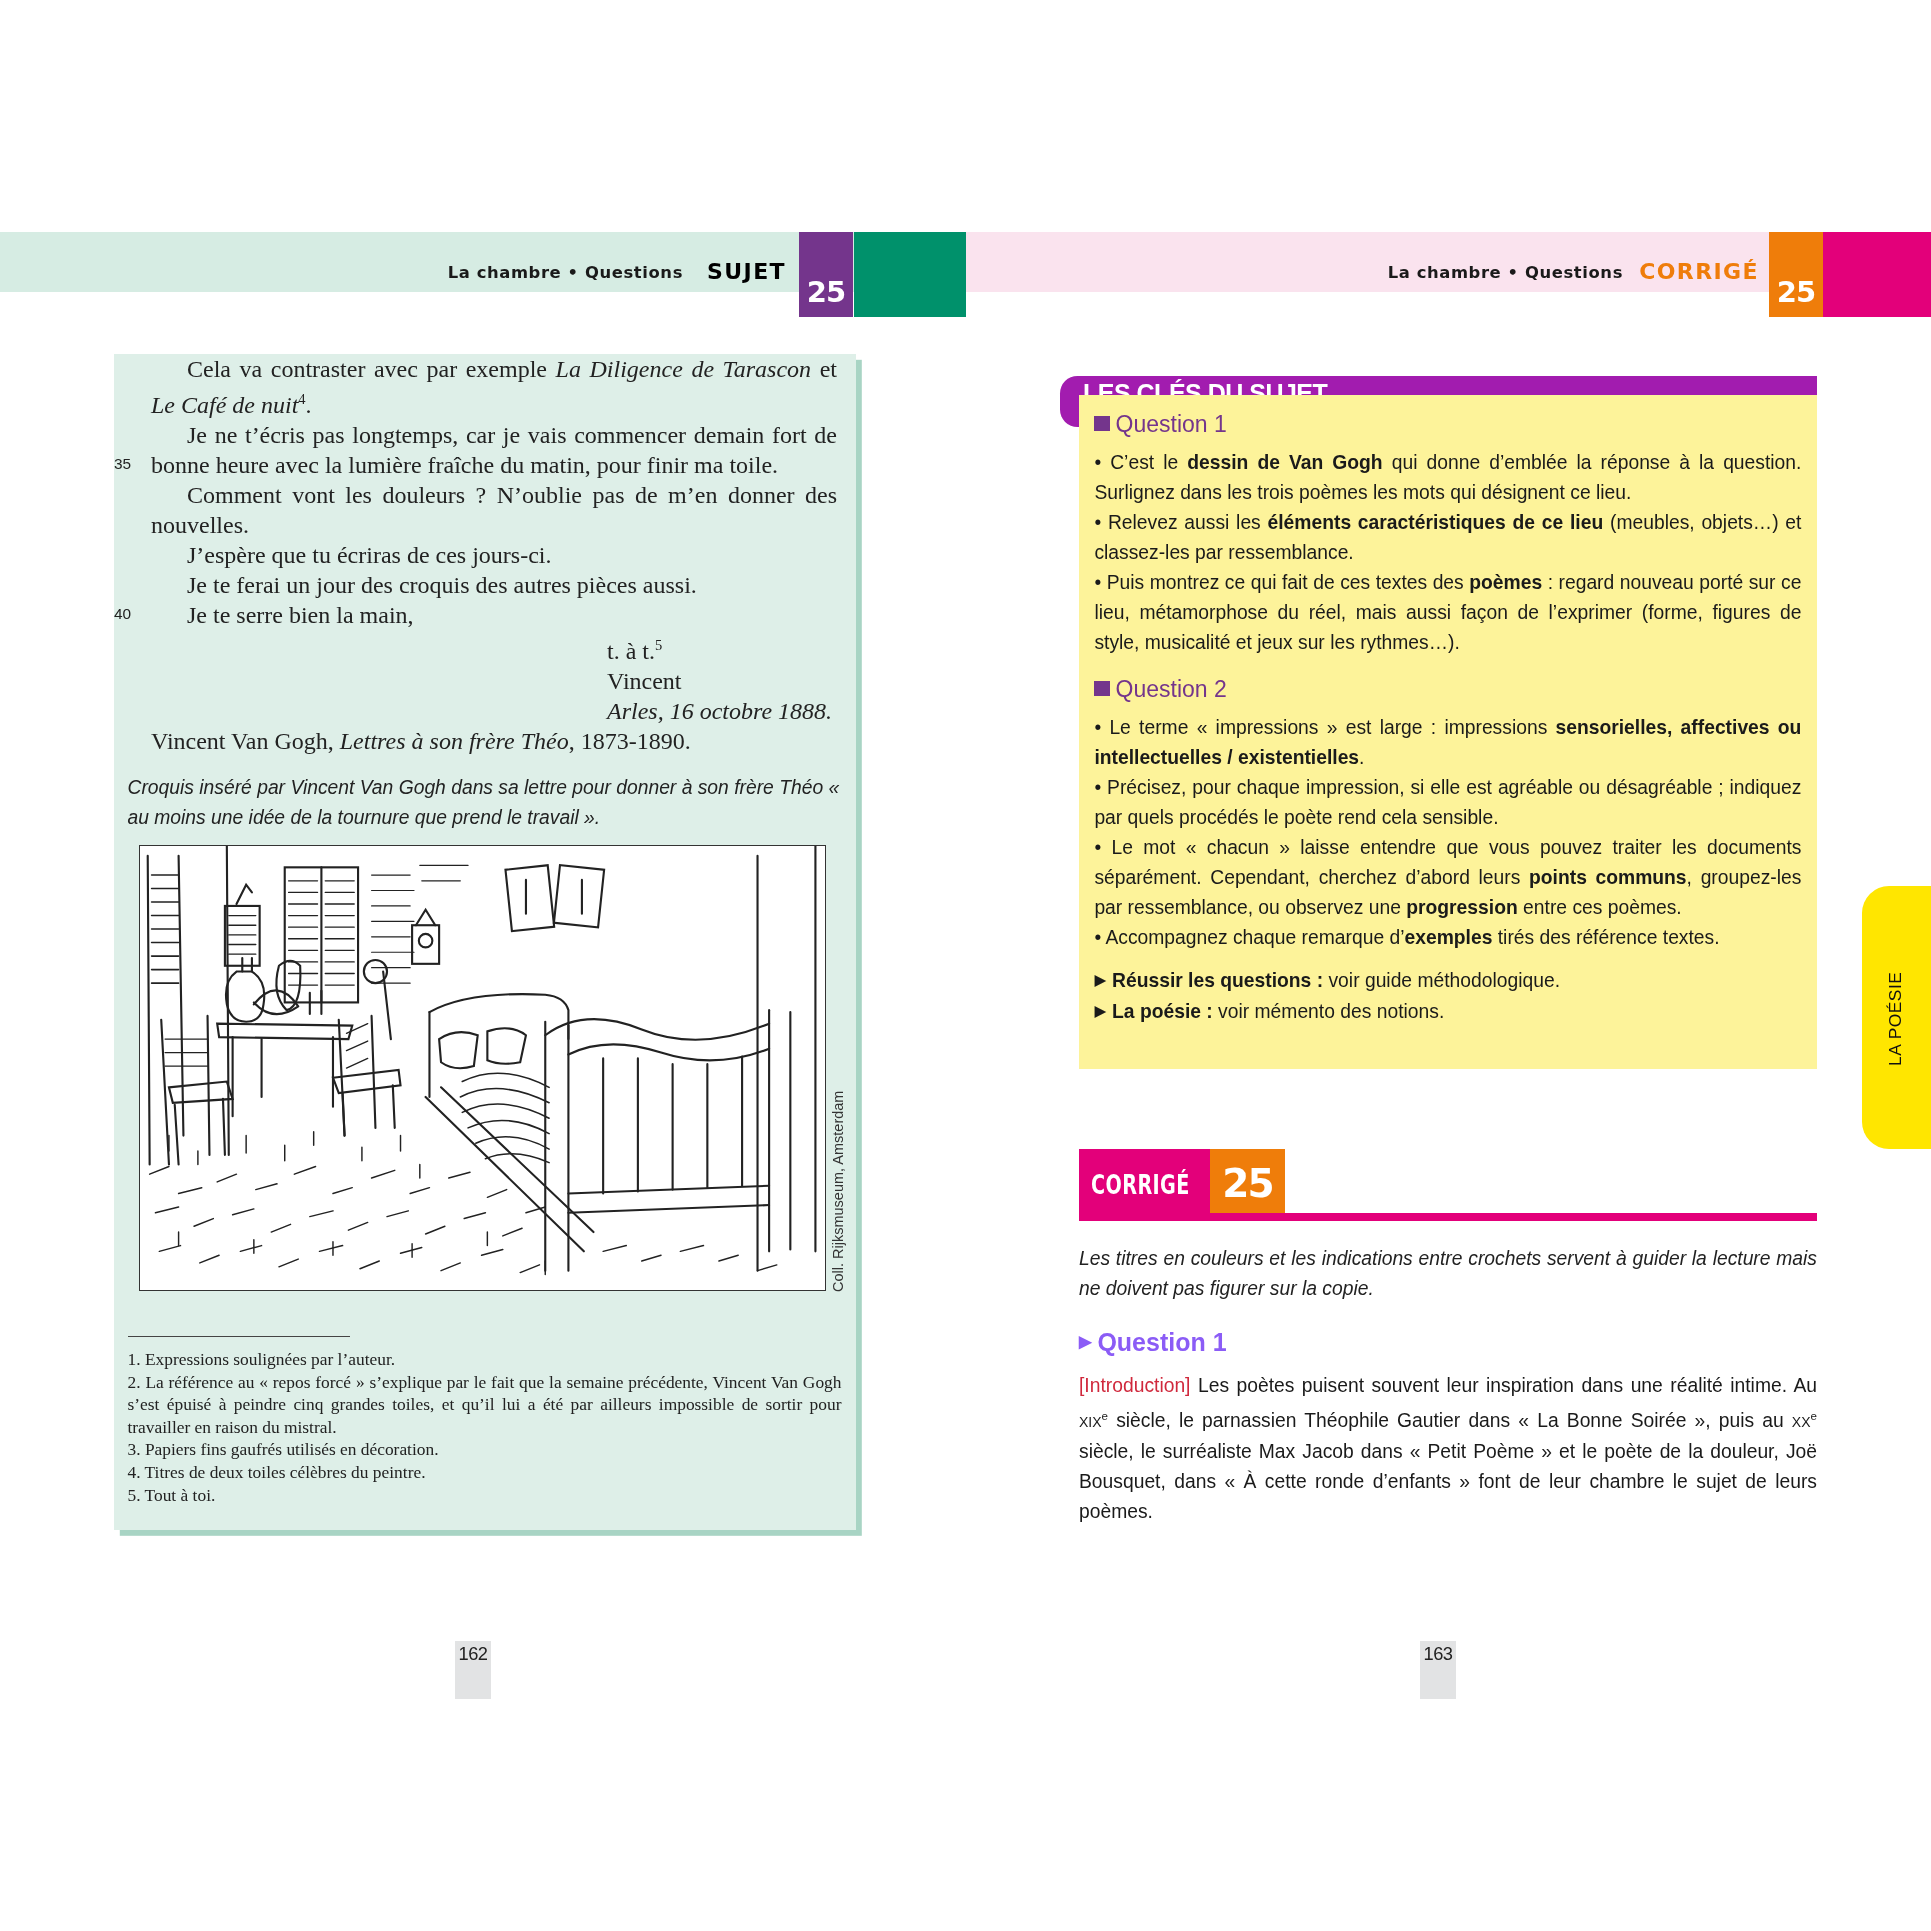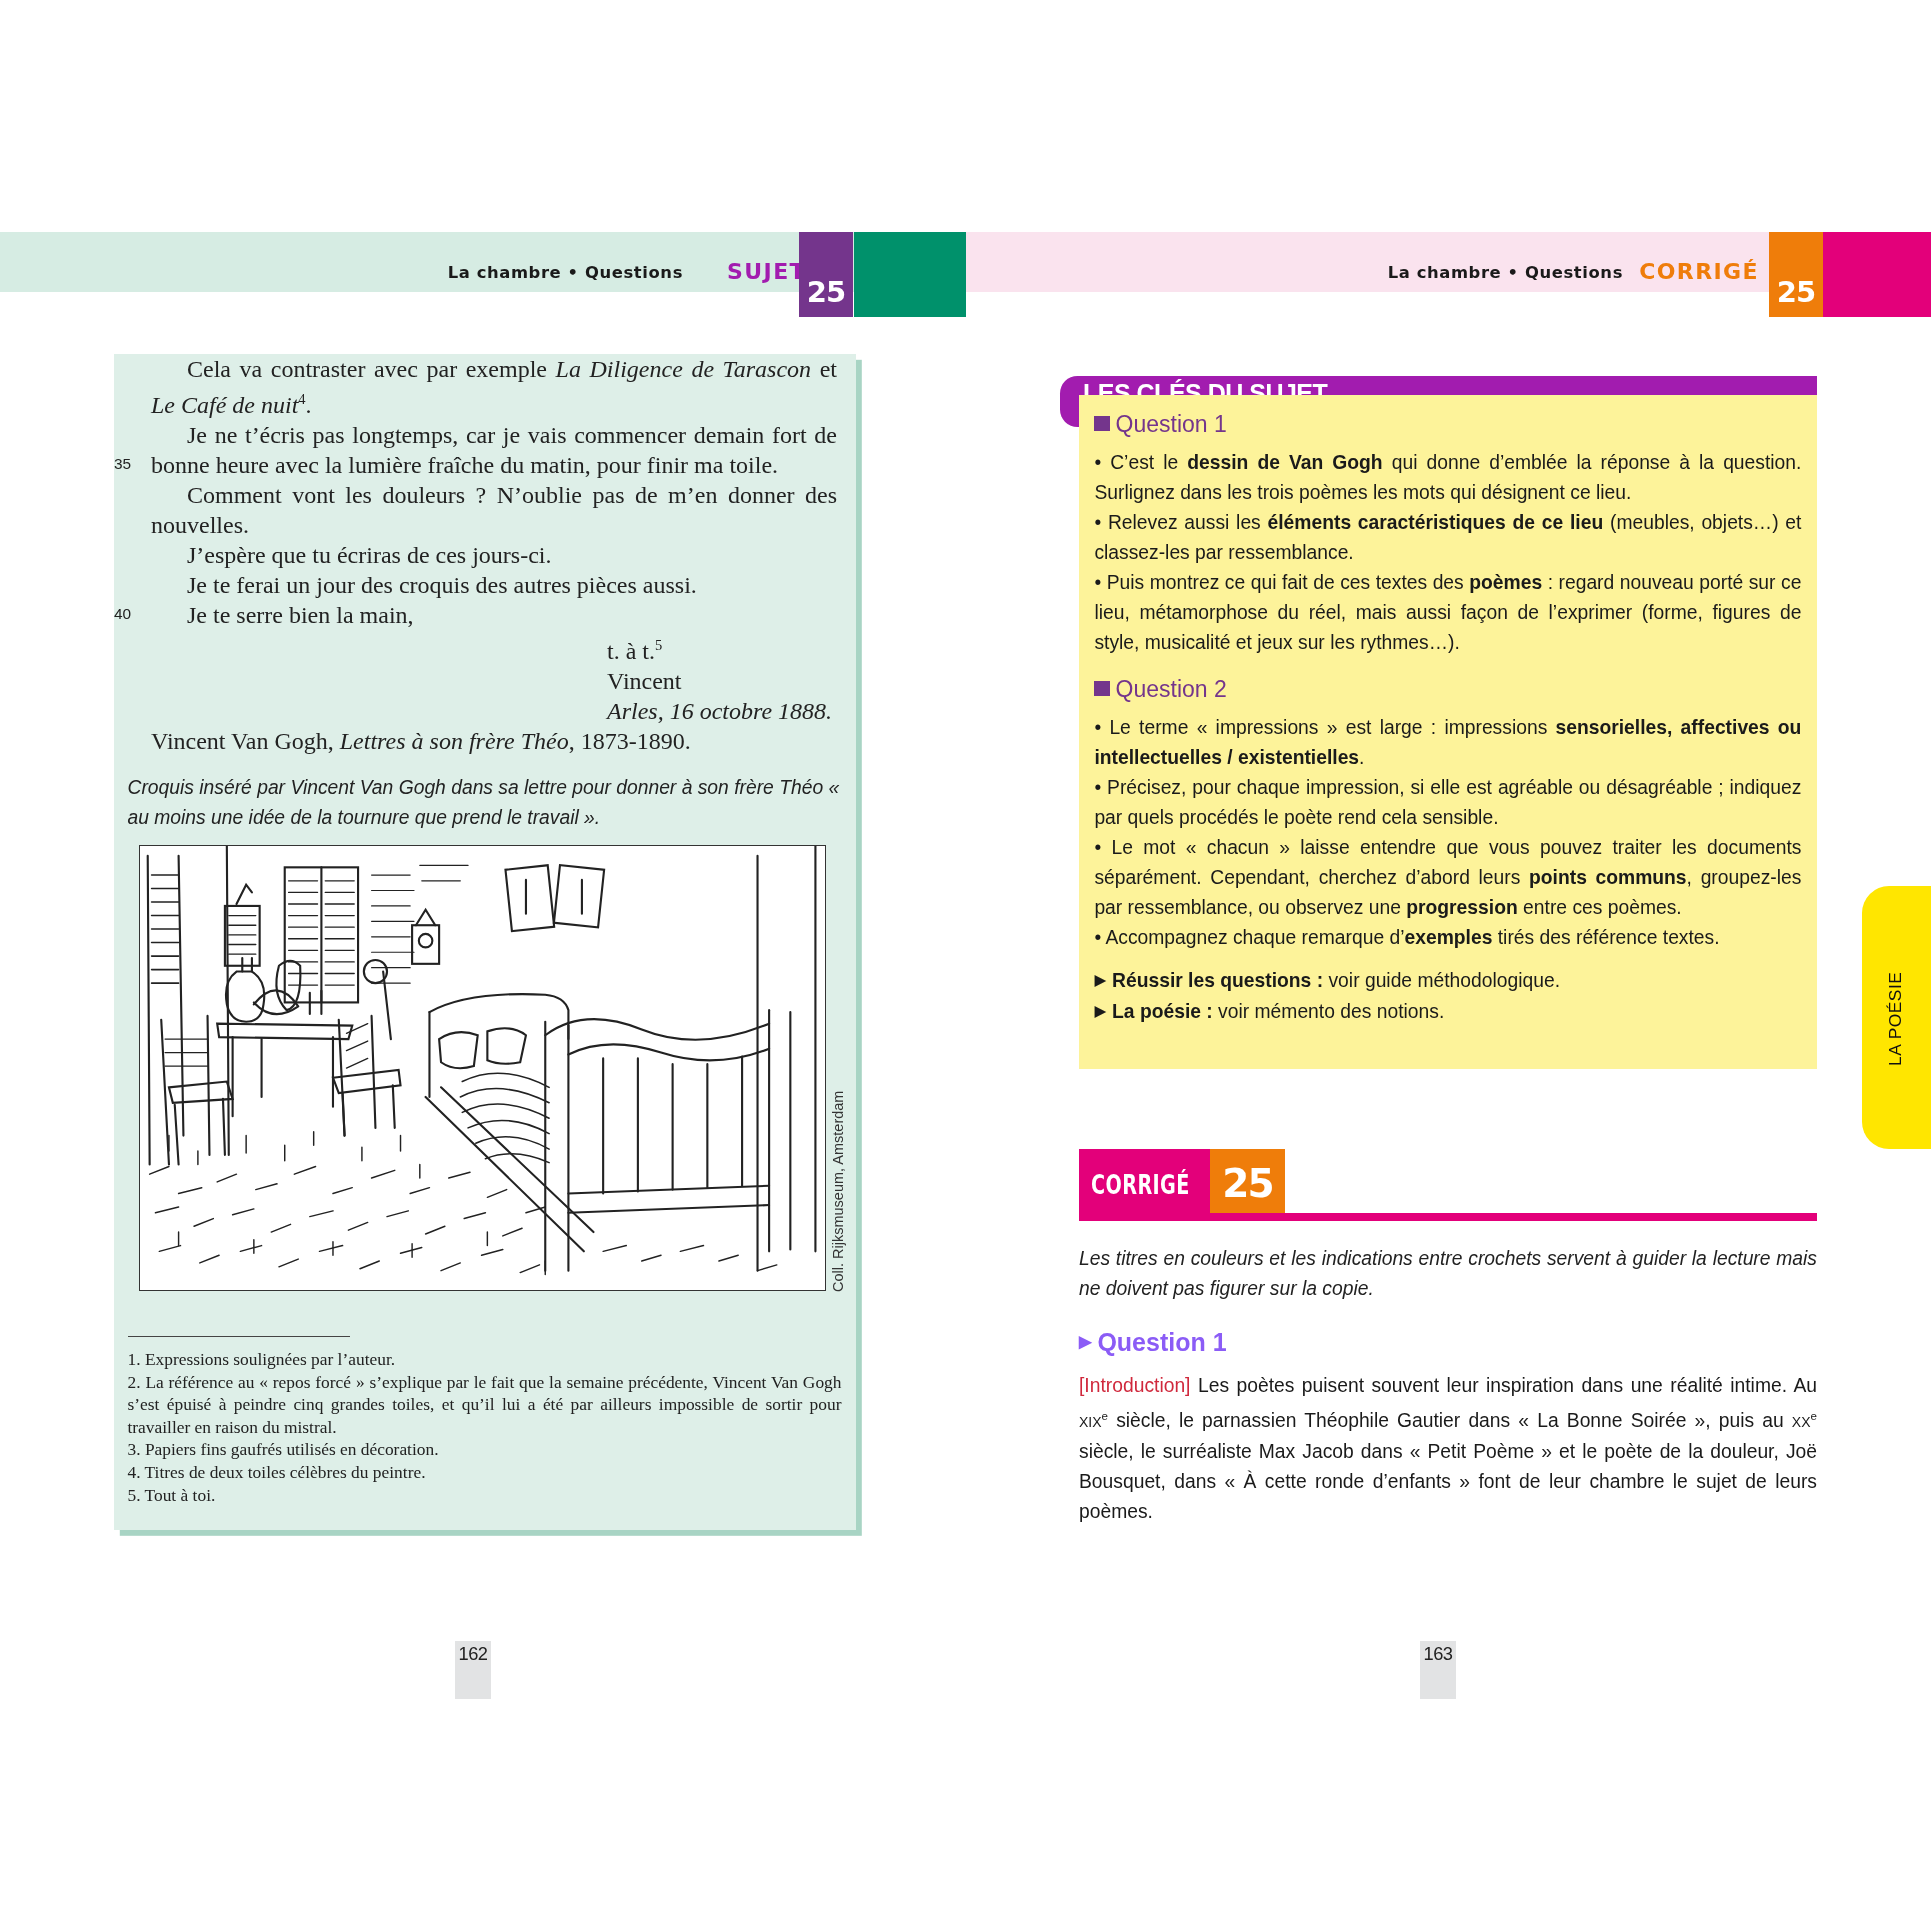--- a/index.html
+++ b/index.html
@@ -15,21 +15,21 @@
   .band-left .tab-num { left: 799px; background: #74358c; }
   .band-left .tab-end { left: 854px; width: 112px; background: #00916b; }
   .band-right .tab-num { left: 803px; background: #ef7d0a; }
   .band-right .tab-end { left: 857px; width: 108px; background: #e3007a; }
   .band .tab-num span { position: absolute; bottom: 7.7px; left: 0; width: 100%; text-align: center;
     font: bold 29px "DejaVu Sans", sans-serif; color: #fff; letter-spacing: -1px; }
   .band .hdr-text { position: absolute; bottom: 9.7px; font: bold 16.4px "DejaVu Sans", sans-serif;
     letter-spacing: 0.6px; color: #1a1a1a; white-space: nowrap; }
   .band .hdr-kind { position: absolute; bottom: 7.7px; font: bold 22px "DejaVu Sans", sans-serif; letter-spacing: 1.4px; white-space: nowrap; }
   .band-left .hdr-text { right: 283px; }
-  .band-left .hdr-kind { right: 160px; color: #a21caf; }
+  .band-left .hdr-kind { right: 180px; color: #000000; }
   .band-right .hdr-text { right: 309px; }
   .band-right .hdr-kind { right: 173px; color: #ef7d0a; }
 
   
   .green-box { position: absolute; left: 114px; top: 354px; width: 742px; height: 1176px;
     background: #deefe8; box-shadow: 5.8px 5.8px 0 #a8d4c4; }
   .letter { position: absolute; left: 37px; top: 0; width: 686px;
     font-family: "Liberation Serif", serif; font-size: 24px; line-height: 30px; color: #222; }
   .letter p { text-align: justify; }
   .letter .ind { text-indent: 36px; }

